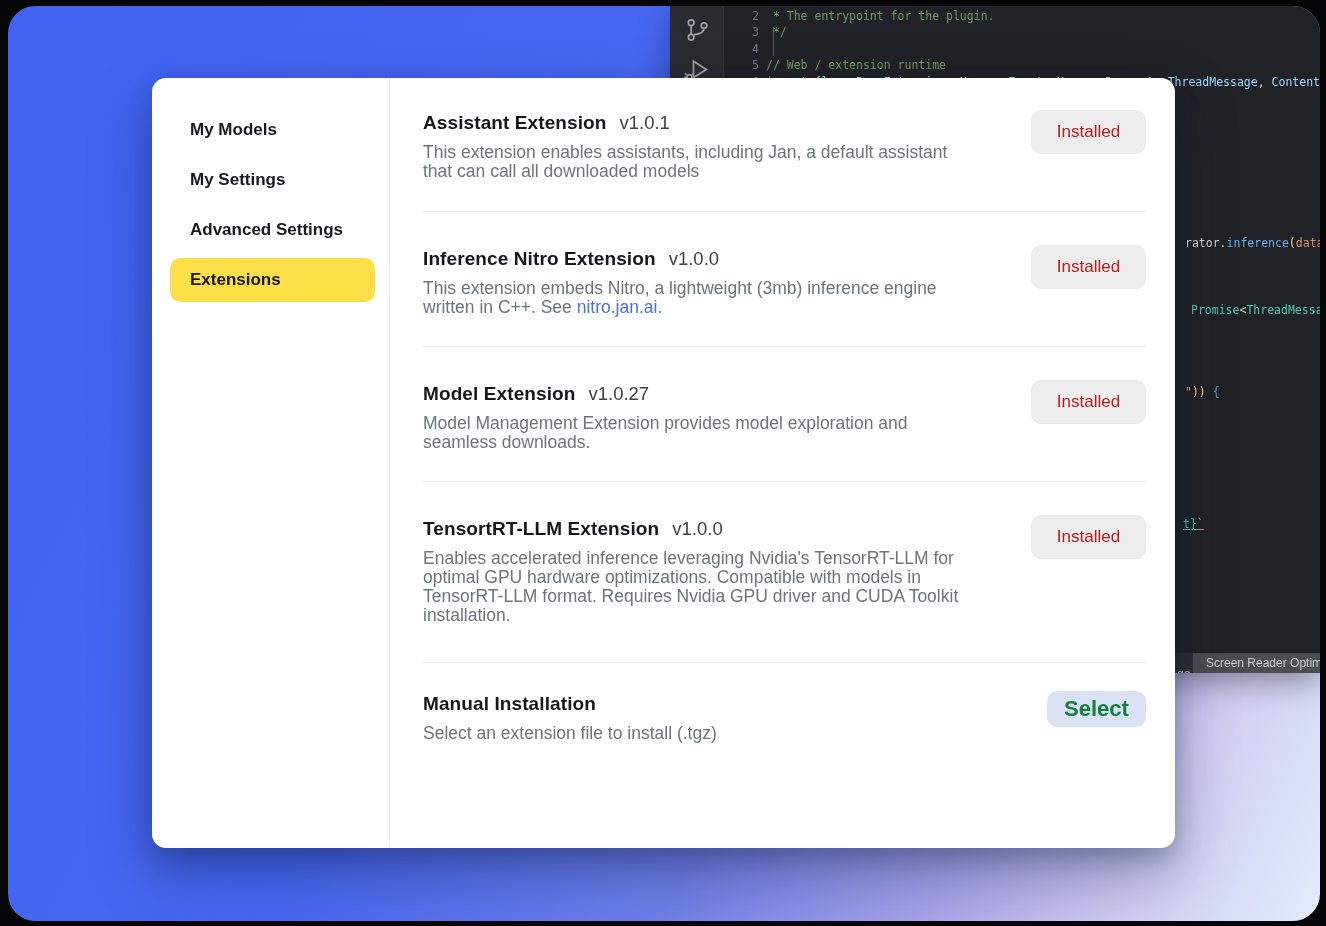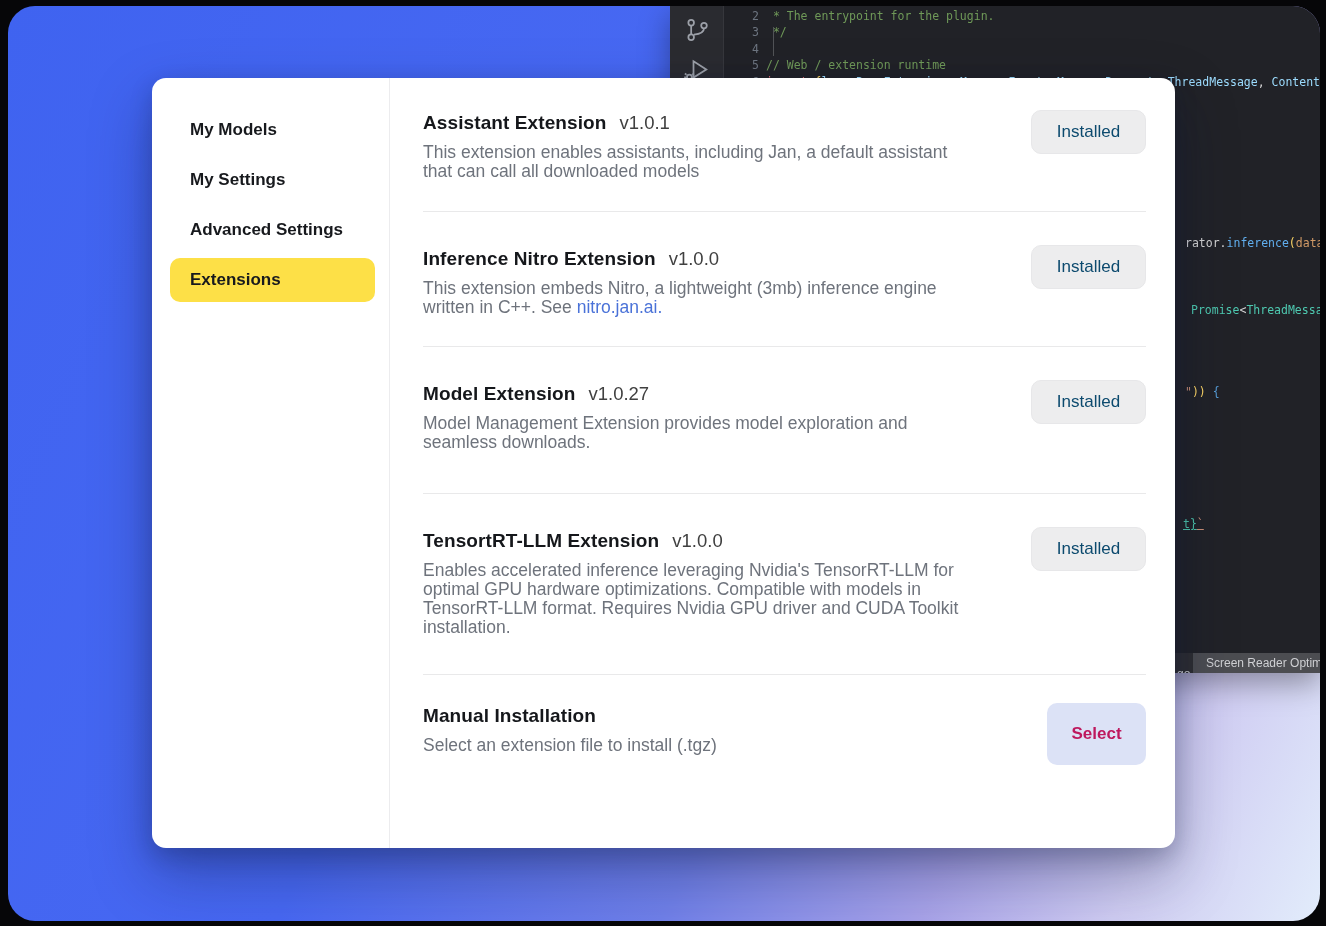--- a/index.html
+++ b/index.html
@@ -46,35 +46,35 @@
   .nav-item { width:205px; height:44px; margin:0 0 6px 18px; border-radius:10px;
               display:flex; align-items:center; padding-left:20px;
               font-size:17px; font-weight:700; color:#17191d; cursor:pointer; }
   .nav-item.active { background:#fde047; }
 
   .content { flex:1; padding:0 29px 0 33px; }
   .row { position:relative; border-bottom:1px solid #e9e9ea; }
   .row.last { border-bottom:none; }
   .r1 { padding:34px 0 30px 0; }
   .r2 { padding:36px 0 29px 0; }
-  .r3 { padding:36px 0 41px 0; }
+  .r3 { padding:36px 0 29px 0; }
   .r4 { padding:36px 0 37px 0; }
   .r5 { padding:30px 0 0 0; }
   .titleline { display:flex; align-items:baseline; gap:13px; }
   .ext-title { font-size:19px; font-weight:700; color:#15171b; letter-spacing:.1px; }
   .ext-version { font-size:18.5px; font-weight:400; color:#404040; }
   .ext-desc { margin-top:9px; font-size:17.5px; line-height:19px; color:#6e737c; max-width:600px; }
   .ext-link { color:#4a72d8; text-decoration:none; cursor:pointer; }
   .btn { position:absolute; right:0; display:flex; align-items:center; justify-content:center;
          border-radius:10px; cursor:pointer; }
   .btn-installed { top:33px; width:115px; height:44px; background:#ededee; border:1px solid #e7e7e9;
-                   color:#0c4a6e; font-size:17px; font-weight:500; }
+                   color:#b91c1c; font-size:17px; font-weight:500; }
   .r1 .btn-installed { top:32px; }
-  .btn-select { top:28px; width:99px; height:62px; background:#dce2f6; color:#be185d;
-                font-size:17px; font-weight:700; }
+  .btn-select { top:28px; width:99px; height:36px; background:#dce2f6; color:#15803d;
+                font-size:22px; font-weight:700; }
 </style>
 </head>
 <body>
 
 <div class="canvas">
 
   <div class="editor">
     <div class="activitybar">
       <div class="act-icon" style="top:10px;">
         <svg viewBox="0 0 24 24" fill="none" stroke="#9ca0a8" stroke-width="1.5">

